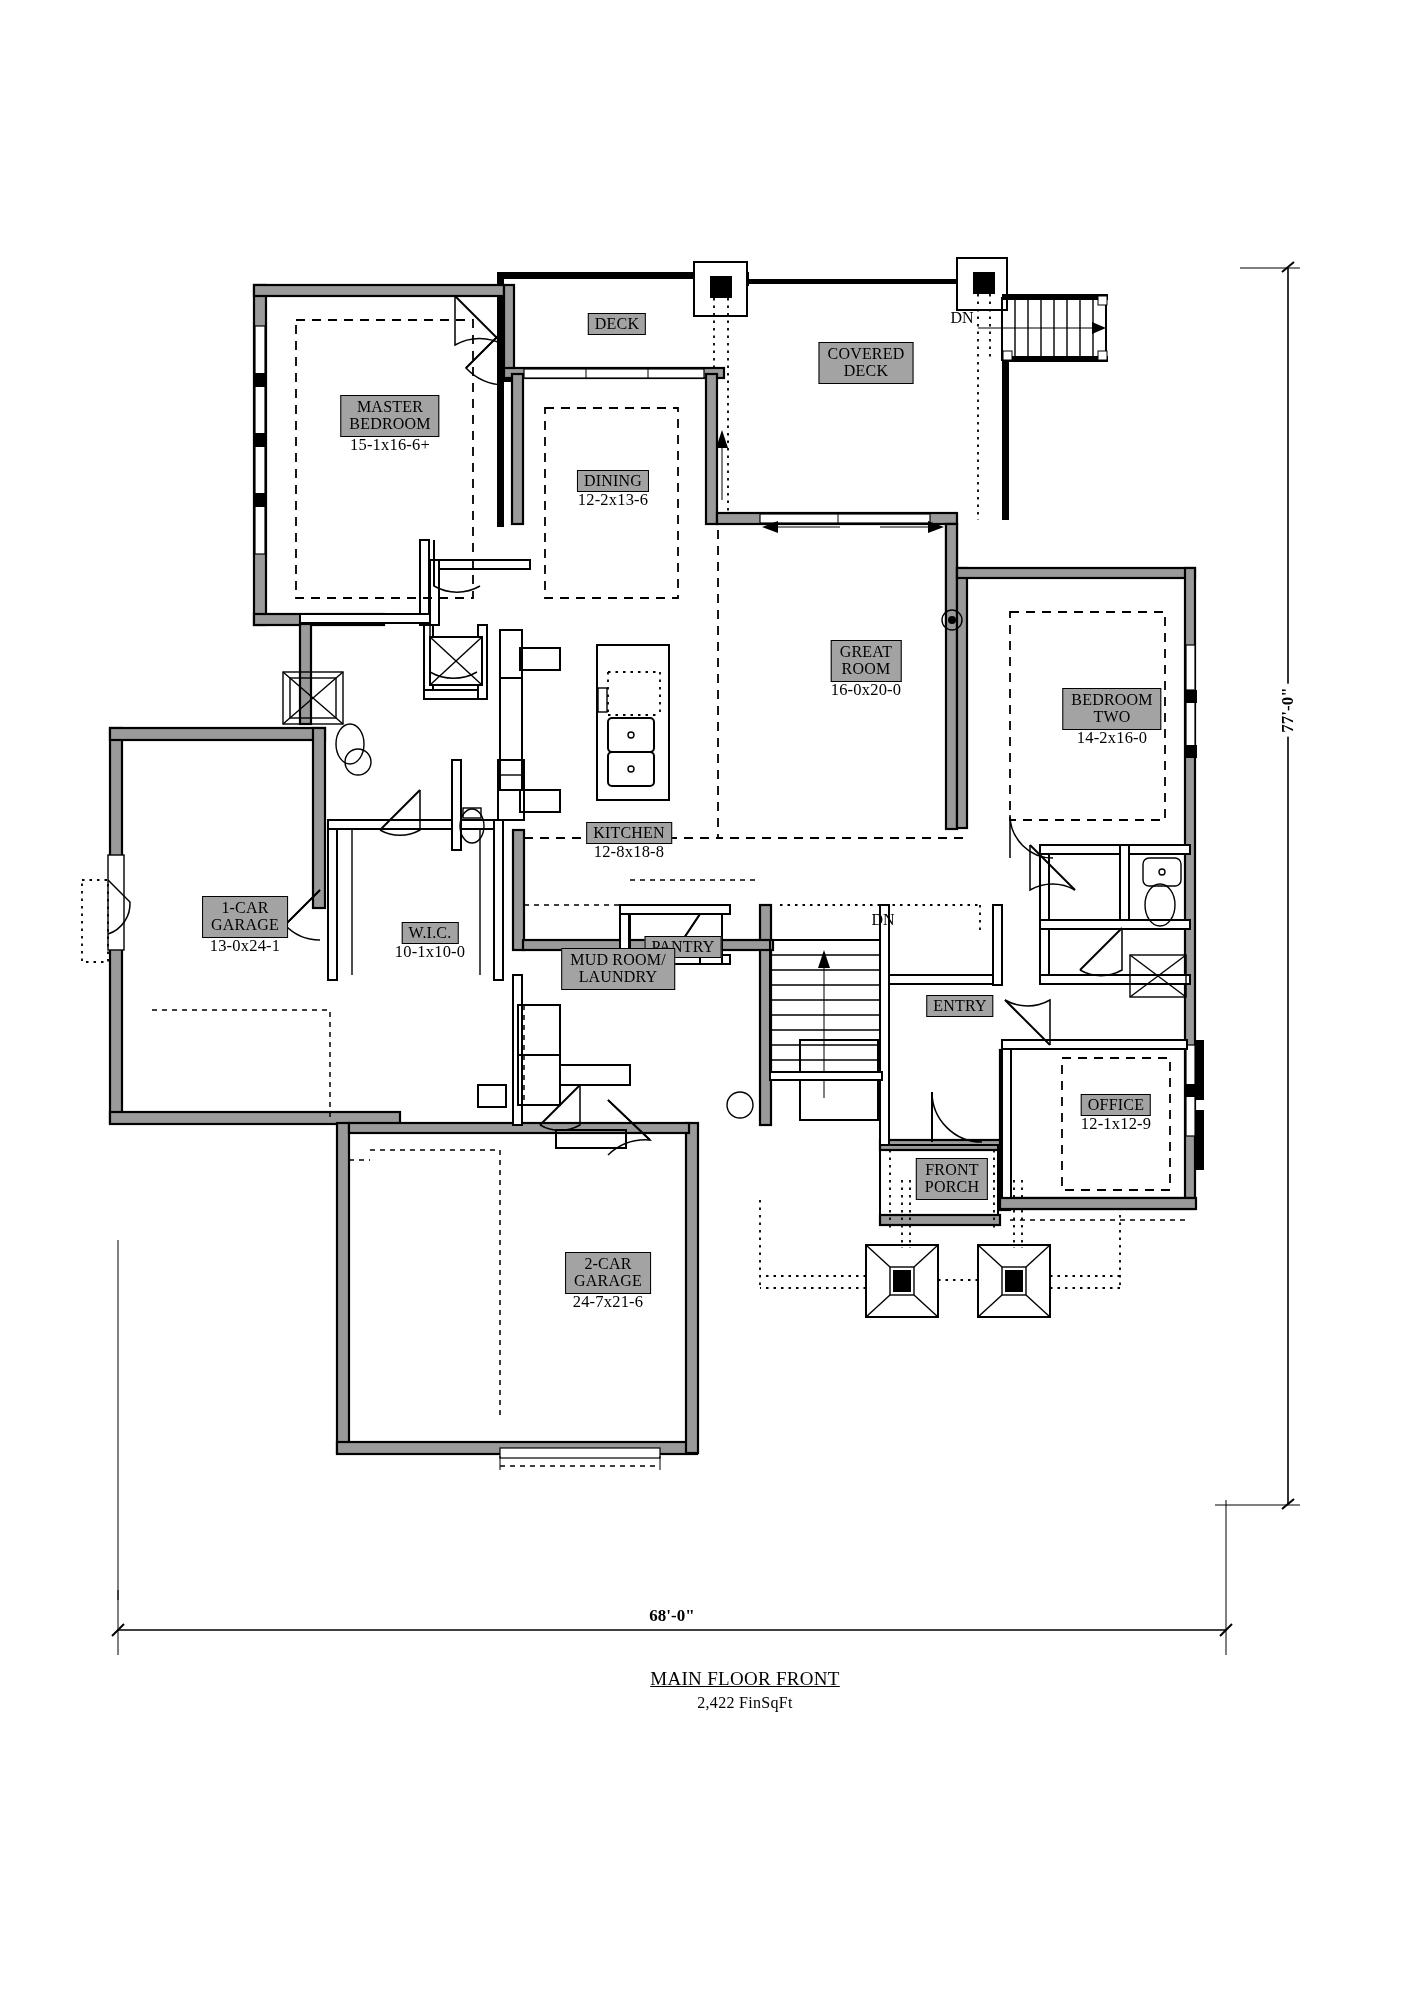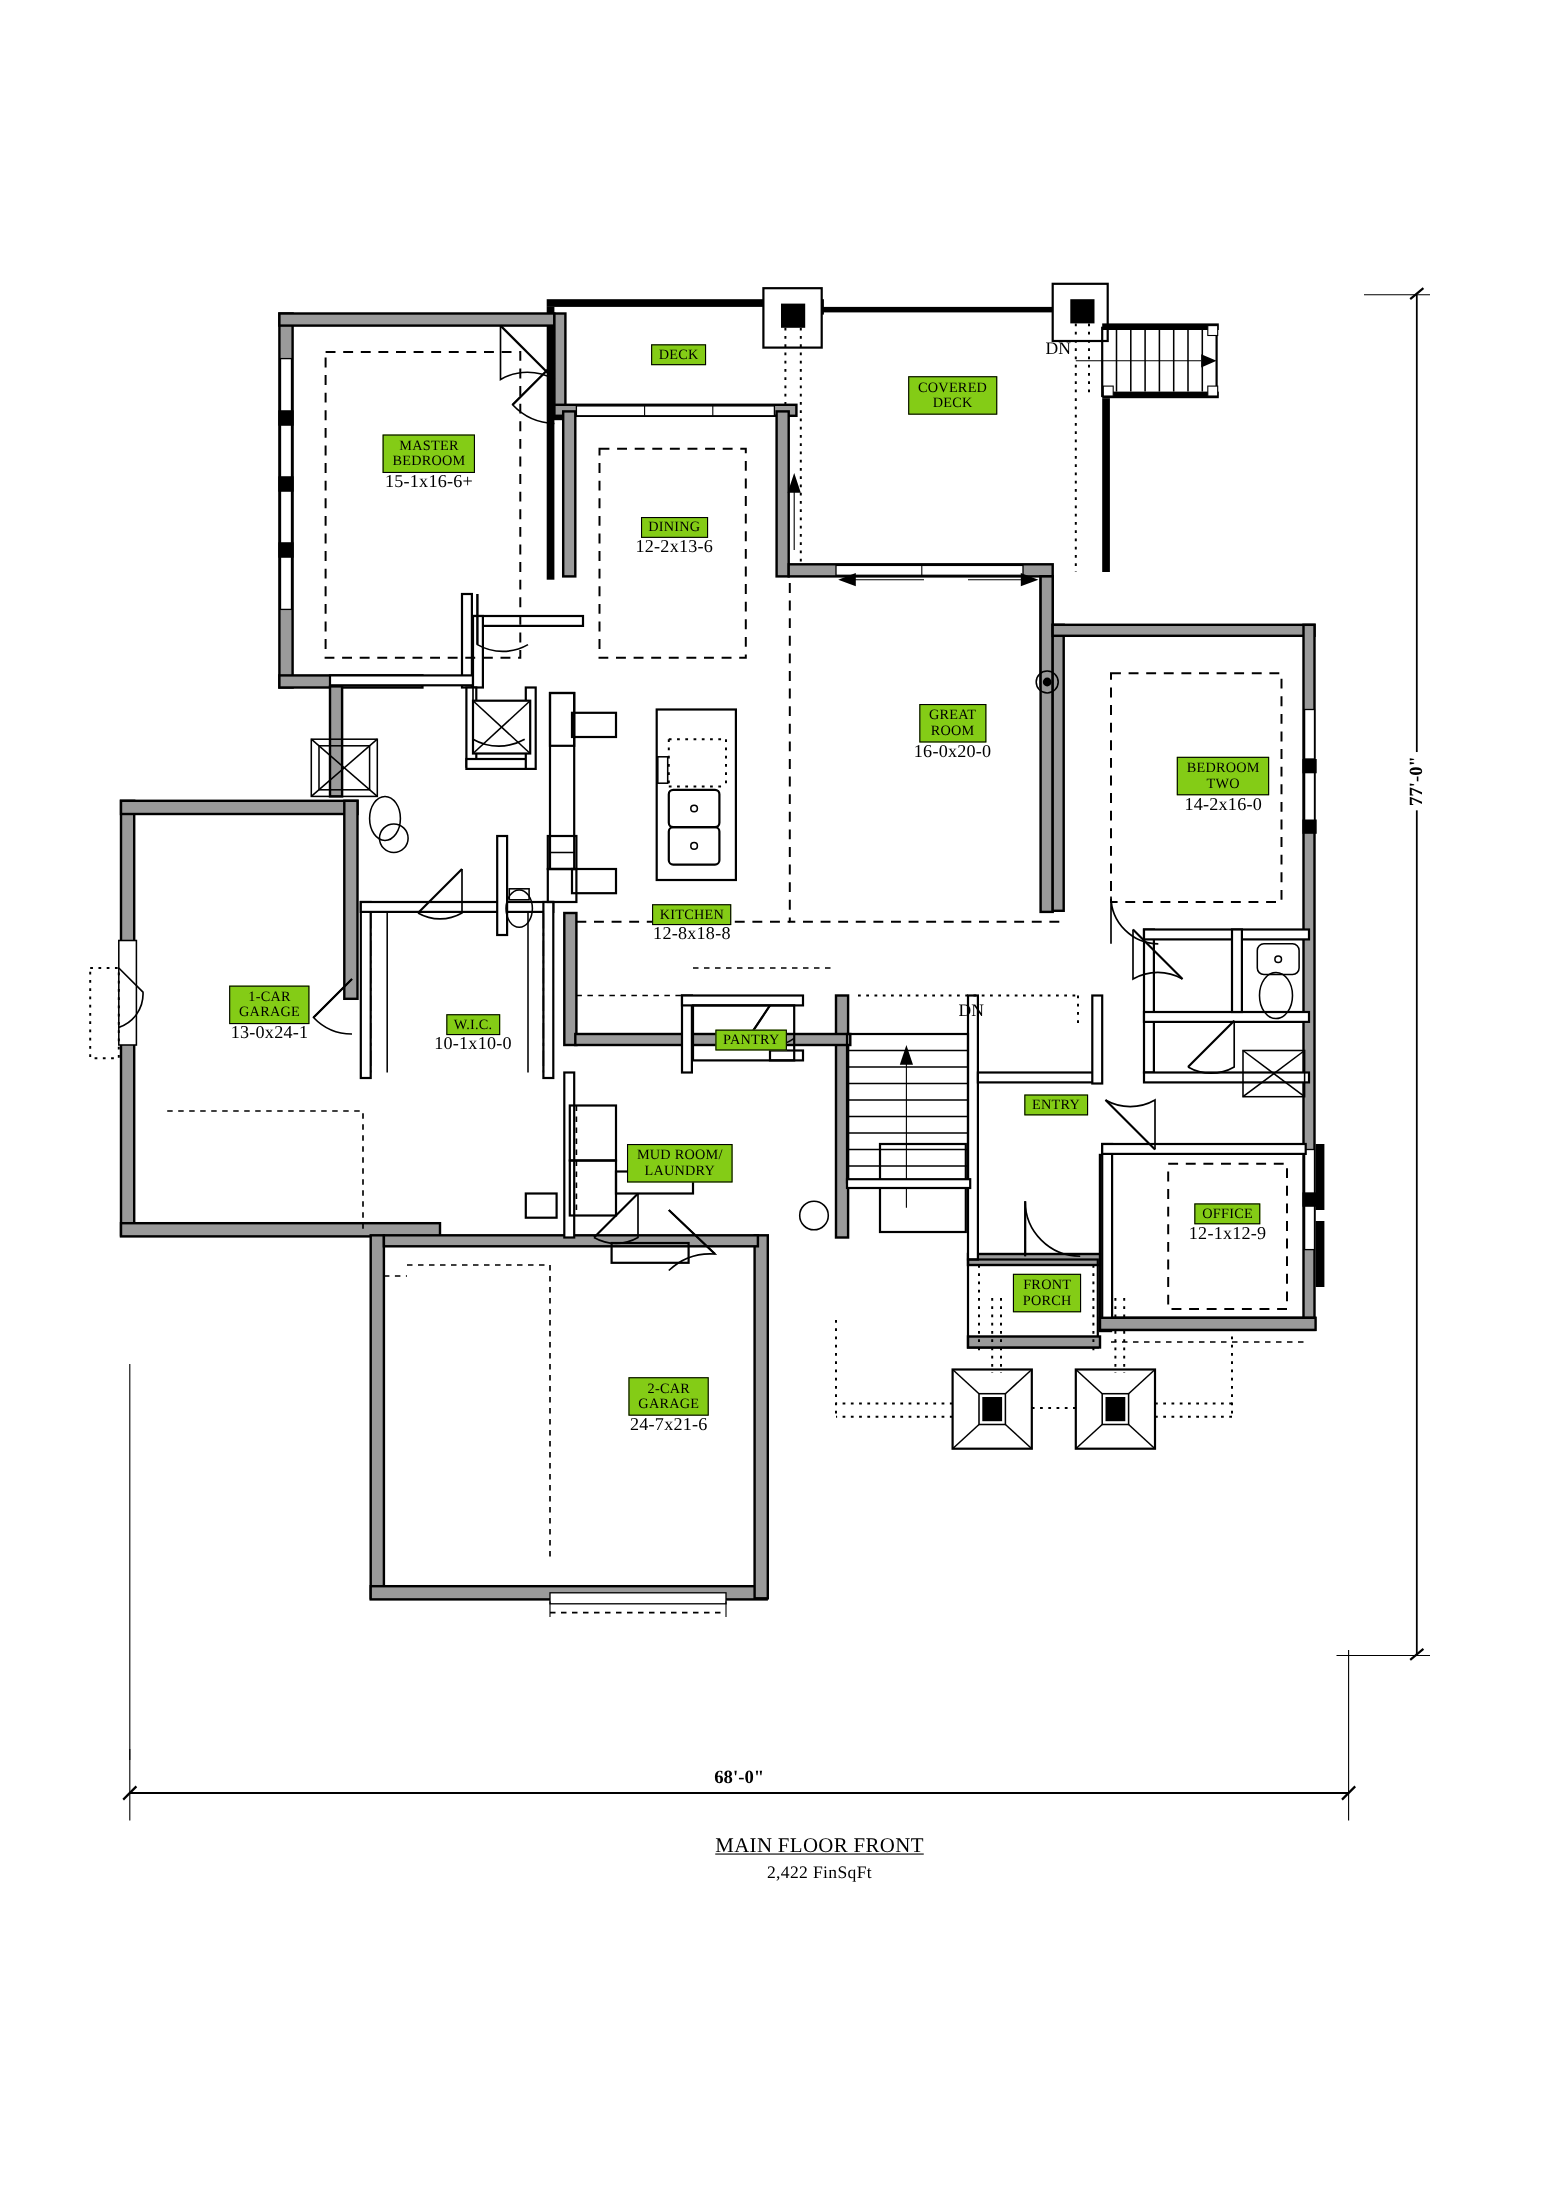--- a/index.html
+++ b/index.html
@@ -48,23 +48,23 @@
   .label-wrap {
     position: absolute;
     transform: translate(-50%, 0);
     text-align: center;
     white-space: nowrap;
     line-height: 1.02;
   }
   .label-box {
     display: inline-block;
     border: 1.6px solid #000;
-    background: #84cc16;
+    background: #a3a3a3;
     padding: 1px 6px 2px 6px;
-    font-size: 13px;
+    font-size: 16px;
     letter-spacing: 0.2px;
     line-height: 1.08;
     font-family: "Liberation Serif", serif;
   }
   .label-box.two { padding: 2px 8px 3px 8px; }
   .label-dim {
     display: block;
     font-size: 16.5px;
     margin-top: 0px;
     letter-spacing: 0.2px;
@@ -548,21 +548,21 @@
 
   <div class="label-wrap" style="left:430px; top:922px;">
     <span class="label-box">W.I.C.</span>
     <span class="label-dim">10-1x10-0</span>
   </div>
 
   <div class="label-wrap" style="left:683px; top:936px;">
     <span class="label-box">PANTRY</span>
   </div>
 
-  <div class="label-wrap" style="left:618px; top:1040px;">
+  <div class="label-wrap" style="left:618px; top:948px;">
     <span class="label-box two">
       <span>MUD ROOM/</span><br>
       <span>LAUNDRY</span>
     </span>
   </div>
 
   <div class="label-wrap" style="left:960px; top:995px;">
     <span class="label-box">ENTRY</span>
   </div>
 

